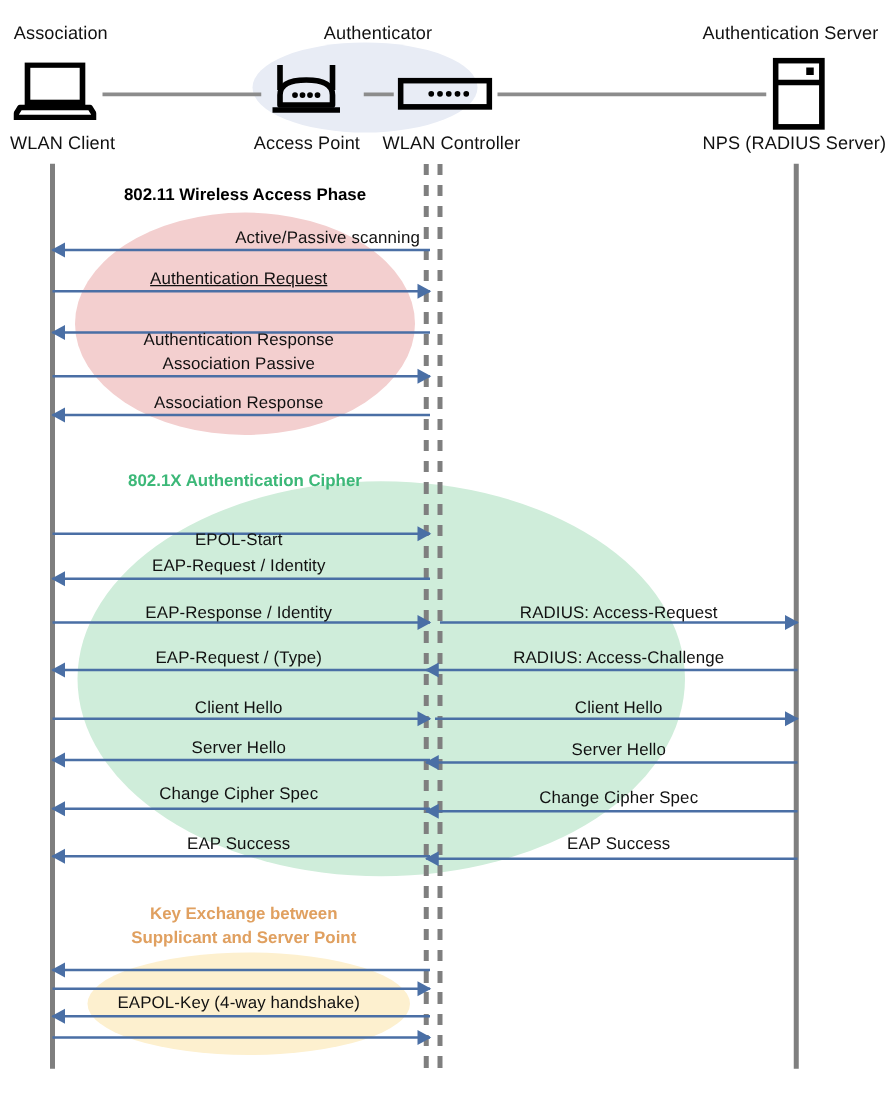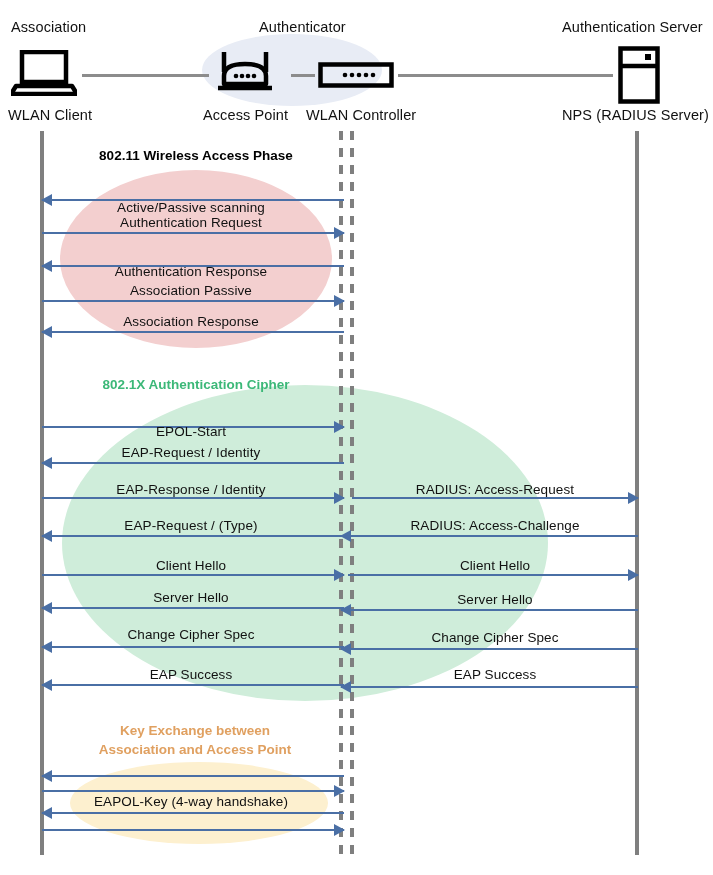--- a/index.html
+++ b/index.html
@@ -193,27 +193,27 @@
   <div class="lifeline" style="left:40px; top:131px; height:724px;"></div>
 
   <div class="lifeline-dashed" style="left:339px; top:131px; height:724px;"></div>
 
   <div class="lifeline-dashed" style="left:350px; top:131px; height:724px;"></div>
 
   <div class="lifeline" style="left:635px; top:131px; height:724px;"></div>
 
   <div class="phase-caption" style="left:86px; top:146px; width:220px; color:#000000;">802.11 Wireless Access Phase</div>
 
-  <div class="msg-label" style="left:46px; top:200px; width:290px;">Active/Passive scanning</div>
+  <div class="msg-label" style="left:46px; top:182px; width:290px;text-align:right;">Active/Passive scanning</div>
   <div class="msg to-left" style="left:42px; top:199px; width:302px;">
     <div class="shaft"></div>
       <div class="head"></div>
   </div>
 
-  <div class="msg-label" style="left:46px; top:215px; width:290px;">Authentication Request</div>
+  <div class="msg-label" style="left:46px; top:215px; width:290px;text-decoration:underline;">Authentication Request</div>
   <div class="msg to-right" style="left:42px; top:232px; width:302px;">
     <div class="shaft"></div>
       <div class="head"></div>
   </div>
 
   <div class="msg-label" style="left:46px; top:248px; width:290px;margin-top:16px;">Authentication Response</div>
   <div class="msg to-left" style="left:42px; top:265px; width:302px;">
     <div class="shaft"></div>
       <div class="head"></div>
   </div>
@@ -310,21 +310,21 @@
       <div class="head"></div>
   </div>
 
   <div class="msg-label" style="left:356px; top:667px; width:278px;">EAP Success</div>
   <div class="msg to-left" style="left:341px; top:686px; width:297px;">
     <div class="shaft"></div>
       <div class="head"></div>
   </div>
 
   <div class="phase-caption" style="left:95px; top:721px; width:200px; color:#e0a060;">Key Exchange between
-Association and Access Point</div>
+Supplicant and Server Point</div>
 
   <div class="msg to-left" style="left:42px; top:775px; width:302px;">
     <div class="shaft"></div>
       <div class="head"></div>
   </div>
 
   <div class="msg to-right" style="left:42px; top:790px; width:302px;">
     <div class="shaft"></div>
       <div class="head"></div>
   </div>

